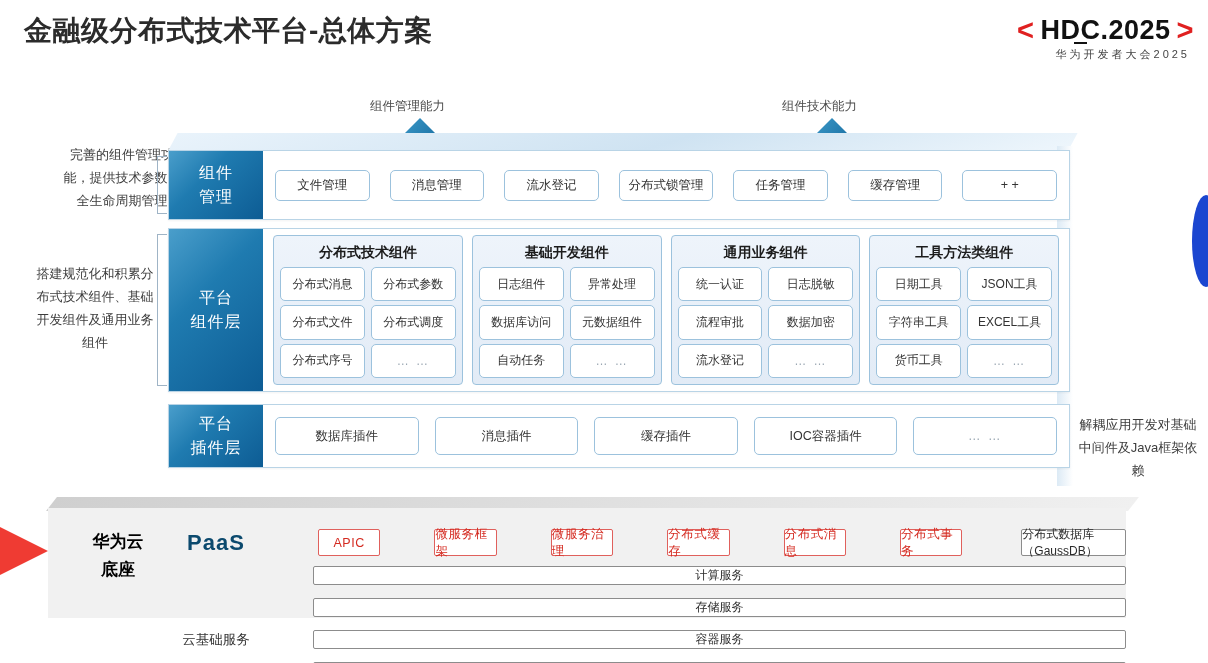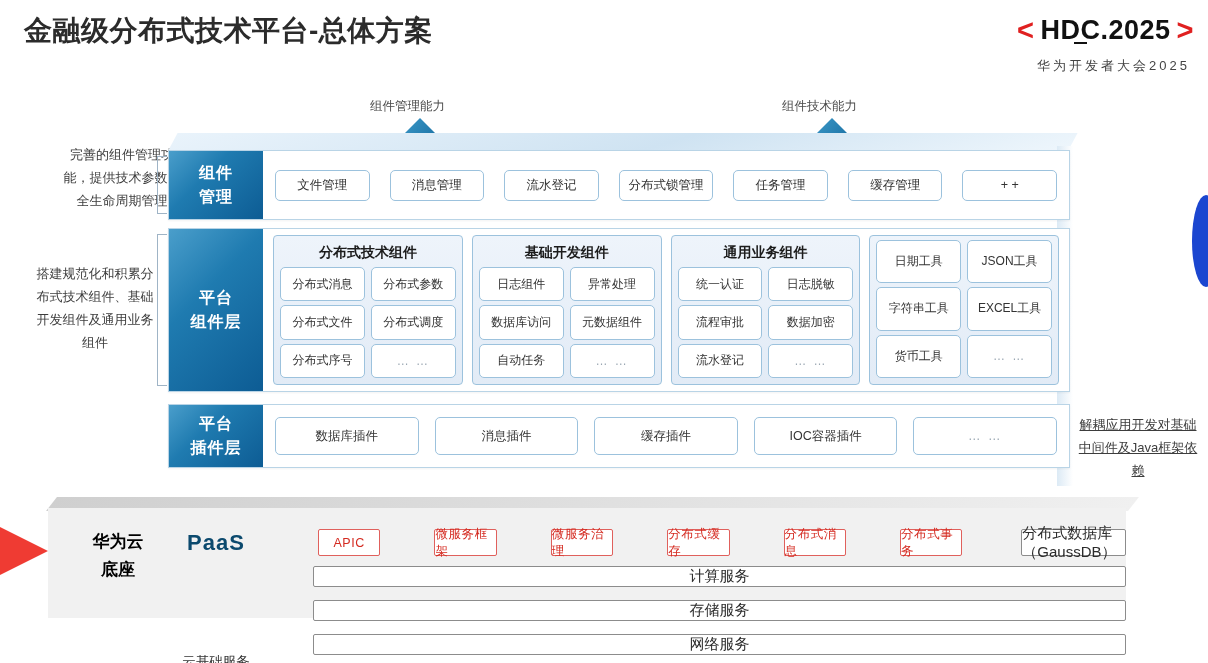--- a/index.html
+++ b/index.html
@@ -25,21 +25,21 @@
     font-size:27px;font-weight:bold;color:#111;
     letter-spacing:.5px;white-space:nowrap;
     display:flex;align-items:center;justify-content:flex-end;gap:6px;
   }
   .hdc-brk{color:#e02020;font-size:29px;font-weight:bold;}
   .hdc-word{position:relative;display:inline-block;}
   .hdc-word .uline{
     position:absolute;left:33px;bottom:2px;width:13px;height:2px;background:#111;
   }
   .hdc-sub{
-    font-size:13px;color:#444;letter-spacing:3px;margin-top:10px;text-align:right;
+    font-size:11px;color:#444;letter-spacing:3px;margin-top:0;text-align:right;
     padding-right:4px;
   }
   
   .red-wedge{
     position:absolute;left:-44px;top:505px;width:92px;height:92px;
     background:#ef3b33;
     border-radius:0 100% 100% 0 / 0 50% 50% 0;
     clip-path:polygon(0 0,100% 50%,0 100%);
   }
   .blue-lens{
@@ -51,21 +51,21 @@
   .arrow-label{
     position:absolute;font-size:12.5px;color:#4a4a4a;white-space:nowrap;
   }
   .up-arrow{position:absolute;width:40px;height:52px;}
   
   .side-note{
     position:absolute;font-size:13px;line-height:23px;color:#3d3d3d;
     text-align:center;width:122px;white-space:pre-line;
   }
   .left-note{left:34px;}
-  .right-note{left:1076px;text-align:center;width:124px;text-decoration:underline;}
+  .right-note{left:1076px;text-align:center;width:124px;}
   .bracket{
     position:absolute;border:1.4px solid #9fb4c6;width:9px;
   }
   .bracket.left{border-right:none;}
   .bracket.right{border-left:none;}
   
   .stack-backdrop{
     position:absolute;left:168px;top:133px;width:900px;height:18px;
     background:linear-gradient(160deg,#e9f3fb 0%,#cfe3f2 55%,#eef6fc 100%);
     transform:skewX(-28deg);
@@ -79,21 +79,21 @@
   .layer{
     position:absolute;display:flex;align-items:stretch;
     border:1px solid #b9d4e6;background:#ffffff;
     box-shadow:0 1px 2px rgba(0,0,0,.05);
   }
   .layer-tag{
     width:94px;flex:0 0 94px;
     background:linear-gradient(135deg,#4a9ecb 0%,#1f7bb0 38%,#0d5c94 100%);
     color:#ffffff;font-size:16px;line-height:24px;
     display:flex;flex-direction:column;align-items:center;justify-content:center;
-    text-align:center;letter-spacing:1px;font-weight:bold;
+    text-align:center;letter-spacing:1px;
   }
   .layer-body{flex:1;display:flex;align-items:center;}
   
   .chip{
     border:1px solid #9cc2dd;border-radius:5px;background:#fff;
     font-size:12.5px;color:#333;
     display:flex;align-items:center;justify-content:center;
     height:31px;box-sizing:border-box;
   }
   .chip.dots{color:#9aa7b2;letter-spacing:2px;}
@@ -143,21 +143,21 @@
   .row-key.paas{font-size:22px;font-weight:bold;color:#0c4a6e;letter-spacing:1px;}
   .row-key.cloud{font-size:13.5px;color:#333;}
   .box-red{
     border:1.4px solid #e0605c;background:#fff;color:#d42a20;
     font-size:12.5px;height:27px;border-radius:2px;
     display:flex;align-items:center;justify-content:center;
     letter-spacing:.6px;box-sizing:border-box;margin-left:43px;
   }
   .box-gray{
     border:1.4px solid #8c8c8c;background:#fff;color:#2b2b2b;
-    font-size:15px;height:27px;border-radius:2px;
+    font-size:12px;height:27px;border-radius:2px;
     display:flex;align-items:center;justify-content:center;box-sizing:border-box;margin-left:48px;
   }
   #paas-row{left:168px;top:529px;width:958px;gap:11px;}
   #cloud-row{left:168px;top:566px;width:958px;gap:1px;}
   #paas-row .items,#cloud-row .items{display:flex;gap:11px;flex:1;}
   #cloud-row .items{gap:13px;flex-direction:column;}
   #paas-row .items>div{flex:1;}
   #cloud-row .items>div{flex:1;}
 </style>
 </head>
@@ -266,20 +266,21 @@
         <div class="chip">统一认证</div>
         <div class="chip">日志脱敏</div>
         <div class="chip">流程审批</div>
         <div class="chip">数据加密</div>
         <div class="chip">流水登记</div>
         <div class="chip dots">… …</div>
       </div>
     </div>
 
     <div class="group">
+      <div class="group-title">工具方法类组件</div>
       <div class="group-grid">
         <div class="chip">日期工具</div>
         <div class="chip">JSON工具</div>
         <div class="chip">字符串工具</div>
         <div class="chip">EXCEL工具</div>
         <div class="chip">货币工具</div>
         <div class="chip dots">… …</div>
       </div>
     </div>
 
@@ -319,18 +320,17 @@
     <div class="box-red">分布式事务</div>
     <div class="box-gray" style="flex:1.7">分布式数据库（GaussDB）</div>
   </div>
 </div>
 
 <div class="base-row" id="cloud-row">
   <div class="row-key cloud">云基础服务</div>
   <div class="items">
     <div class="box-gray">计算服务</div>
     <div class="box-gray">存储服务</div>
-    <div class="box-gray">网络服务</div>
     <div class="box-gray">容器服务</div>
     <div class="box-gray">安全服务</div>
     <div class="box-gray">灾备服务</div>
   </div>
 </div>
 
 </body></html>

